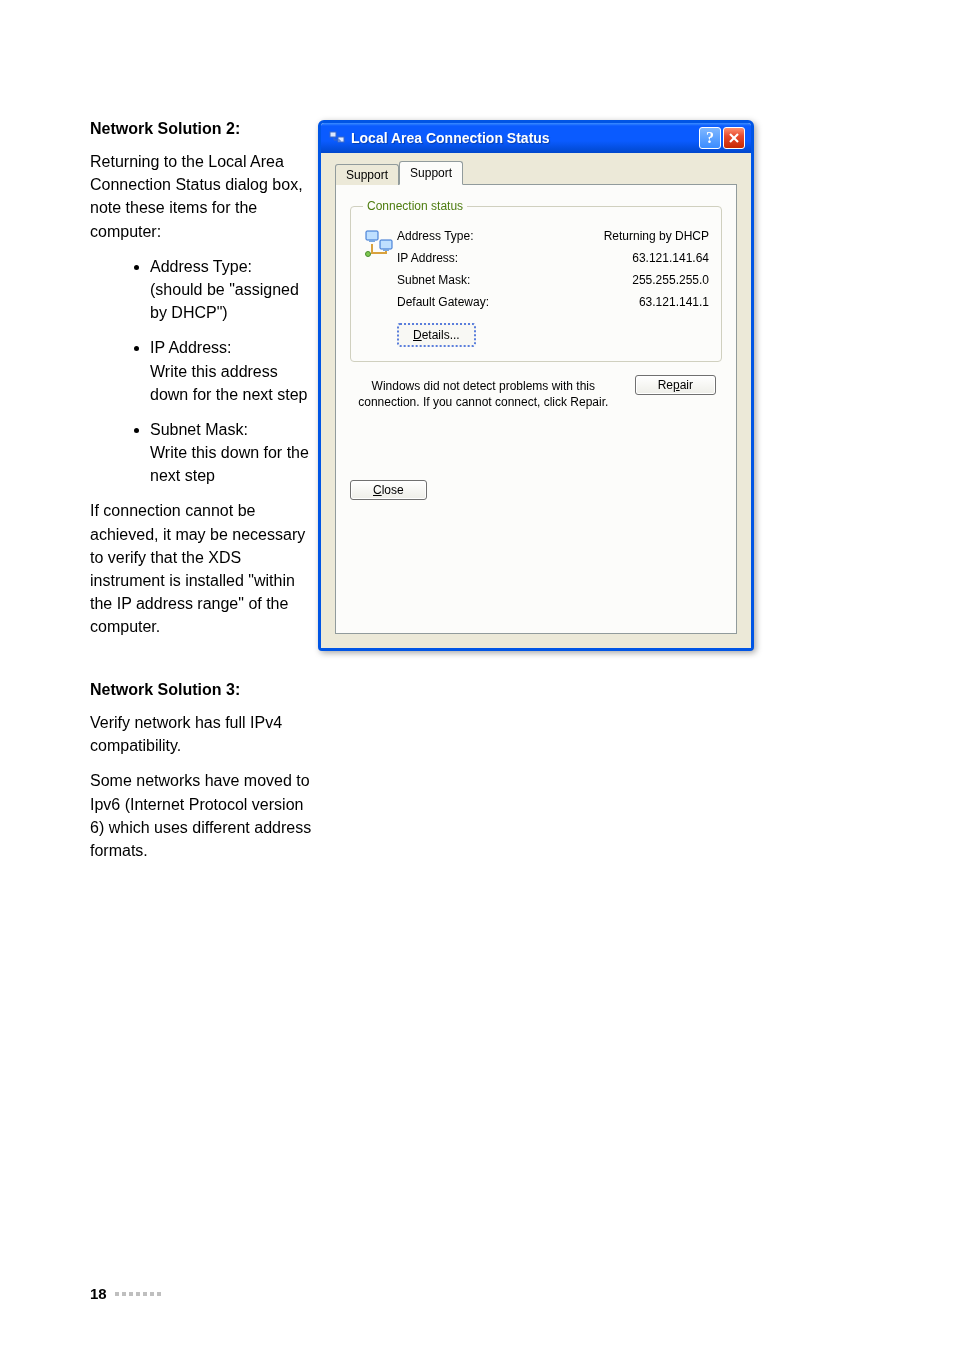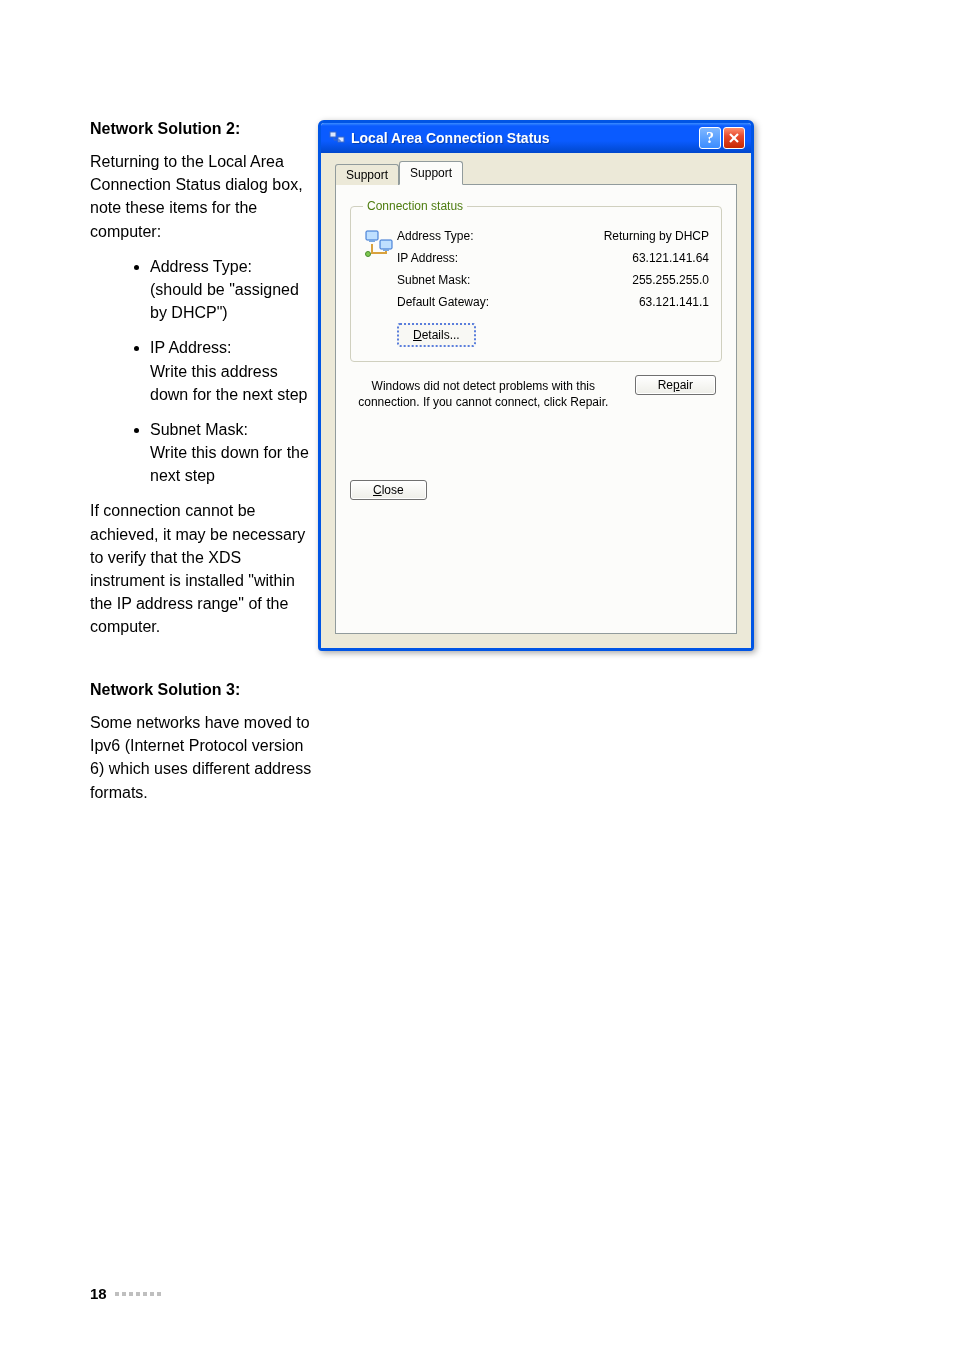--- a/index.html
+++ b/index.html
@@ -345,20 +345,21 @@
             </div>
           </div>
         </div>
       </div>
     </div>
   </div>
 
   <div class="second-block">
     <div class="left-col">
       <p class="heading">Network Solution 3:</p>
+      <p class="body">Verify network has full IPv4 compatibility.</p>
       <p class="body">Some networks have moved to Ipv6 (Internet Protocol version 6) which uses different address formats.</p>
     </div>
   </div>
 
   <div class="footer-row">
     <span class="footer-num">18</span>
     <span class="footer-dots">
       <span></span>
         <span></span>
         <span></span>

